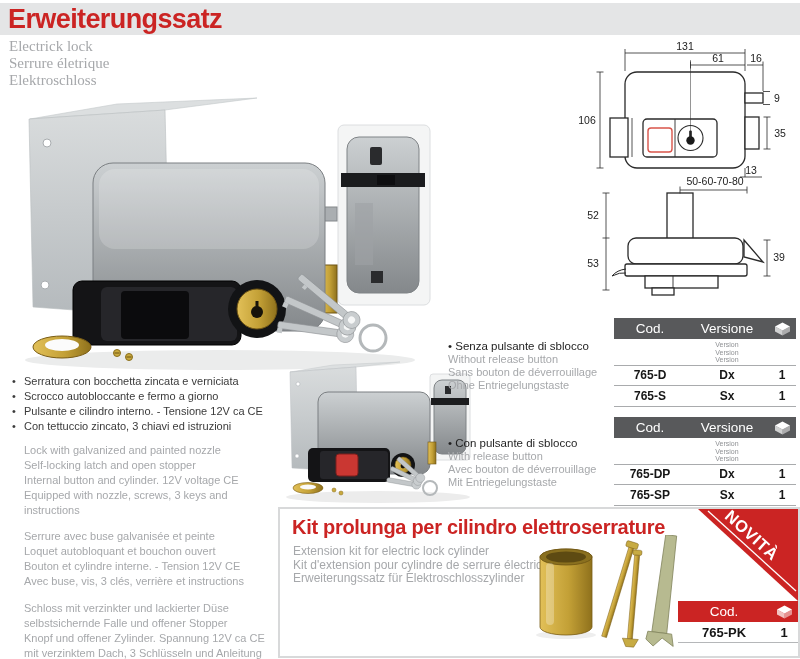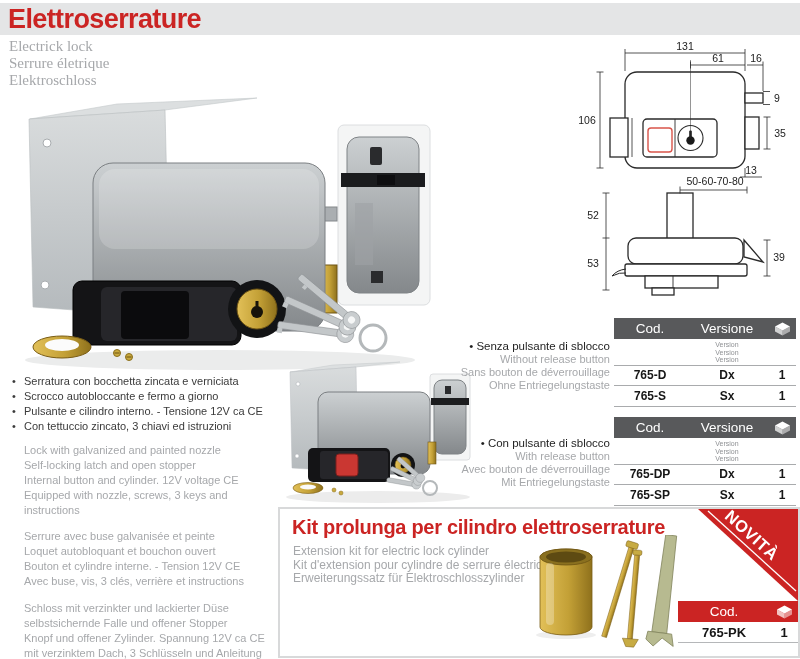--- a/index.html
+++ b/index.html
@@ -16,21 +16,21 @@
   .features{position:absolute;left:10px;top:374px;width:268px;font-size:11px;line-height:15px;}
   .feat-it{color:#3b3b3b;}
   .feat-it div{padding-left:14px;position:relative;}
   .feat-it div::before{content:"•";position:absolute;left:2px;}
   .feat-group{color:#a6a8ab;padding-left:14px;}
   .feat-en{margin-top:9px;}
   .feat-fr{margin-top:11px;}
   .feat-de{margin-top:12px;}
 
   
-  .note-block{position:absolute;left:436px;width:174px;text-align:right;
+  .note-block{position:absolute;left:448px;width:174px;text-align:left;
               font-size:11px;line-height:13px;color:#a6a8ab;}
   .note-block .main{color:#1f1f1f;font-size:11.5px;}
   .note-block .main::before{content:"• ";}
 
   
   .spec-table{position:absolute;width:182px;}
   .thead{display:flex;align-items:center;background:#58595b;color:#fff;height:21px;font-size:13.5px;}
   .col-cod{width:72px;text-align:center;}
   .col-ver{width:82px;text-align:center;}
   .col-qty{width:28px;display:flex;justify-content:center;align-items:center;}
@@ -57,21 +57,21 @@
 
   .abs{position:absolute;}
   svg text{font-family:"Liberation Sans",sans-serif;}
 </style>
 </head>
 <body>
 
 <div class="page">
 
   <div class="band"></div>
-  <div class="page-title">Elettroserrature</div>
+  <div class="page-title">Erweiterungssatz</div>
   <div class="subtitles">
     <div>Electrick lock</div>
     <div>Serrure életrique</div>
     <div>Elektroschloss</div>
   </div>
 
   <svg class="abs" style="left:5px;top:95px;" width="440" height="280" viewBox="0 0 440 280">
     <defs>
       <linearGradient id="metal" x1="0" y1="0" x2="0" y2="1">
         <stop offset="0" stop-color="#ccd0d2"></stop>

